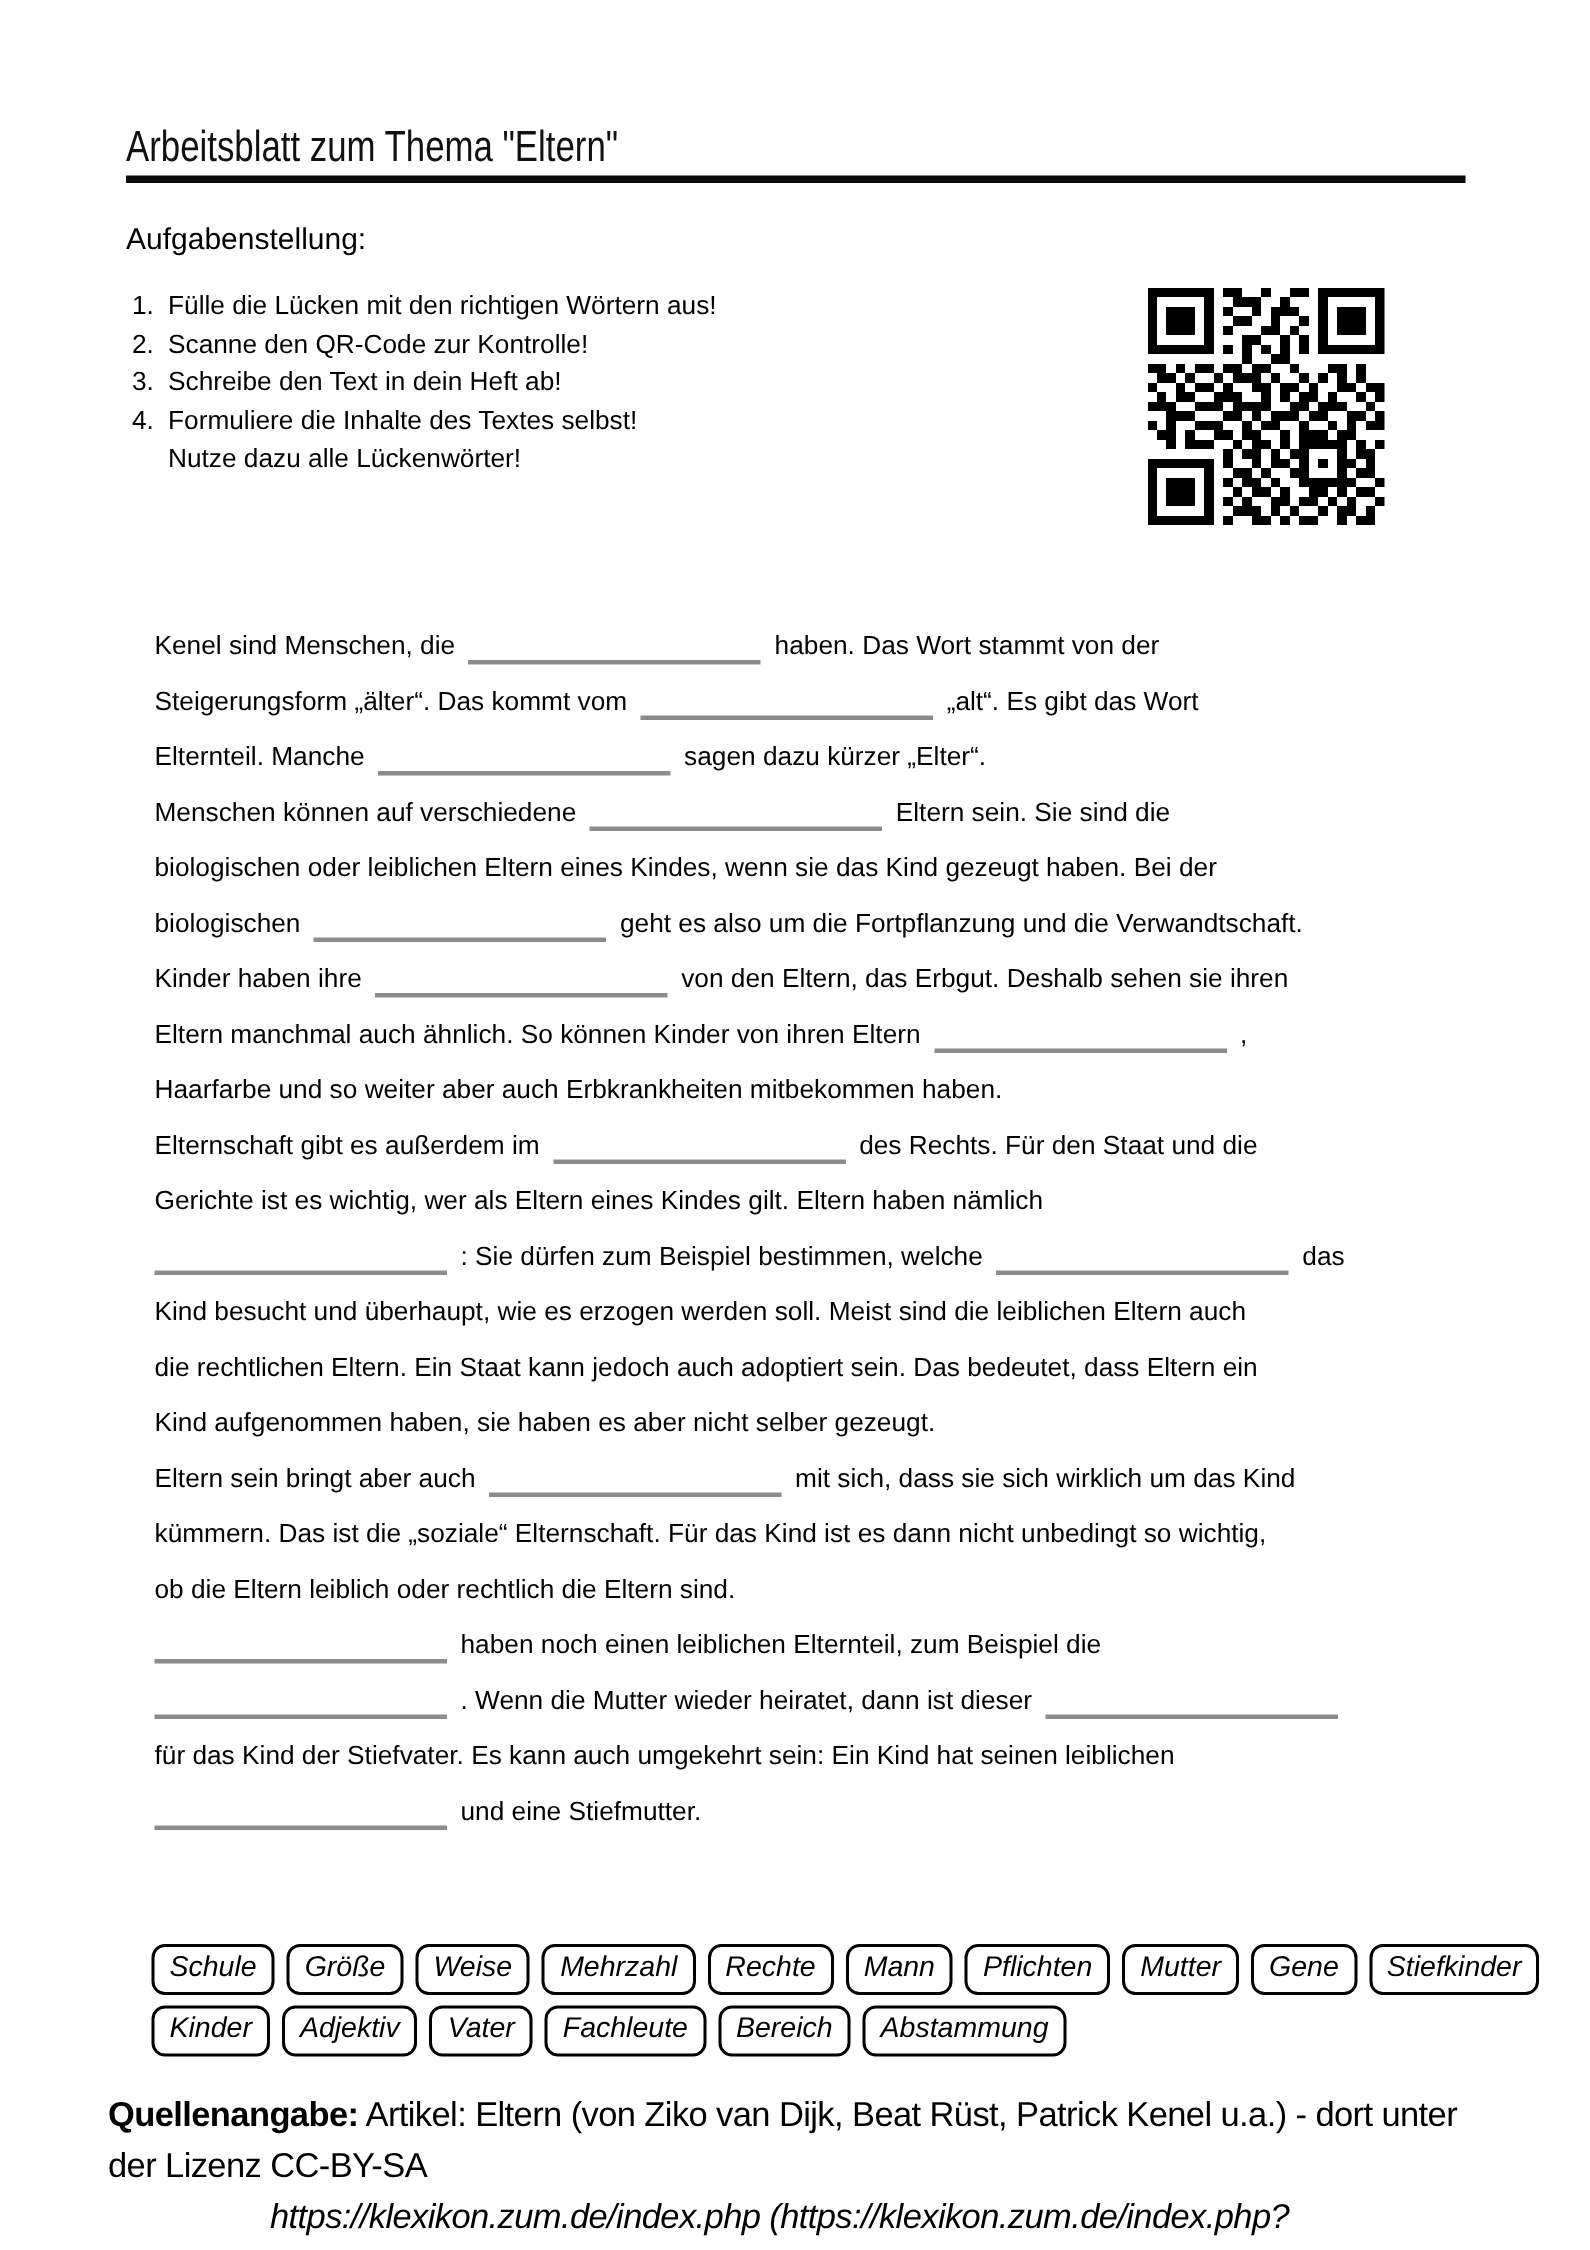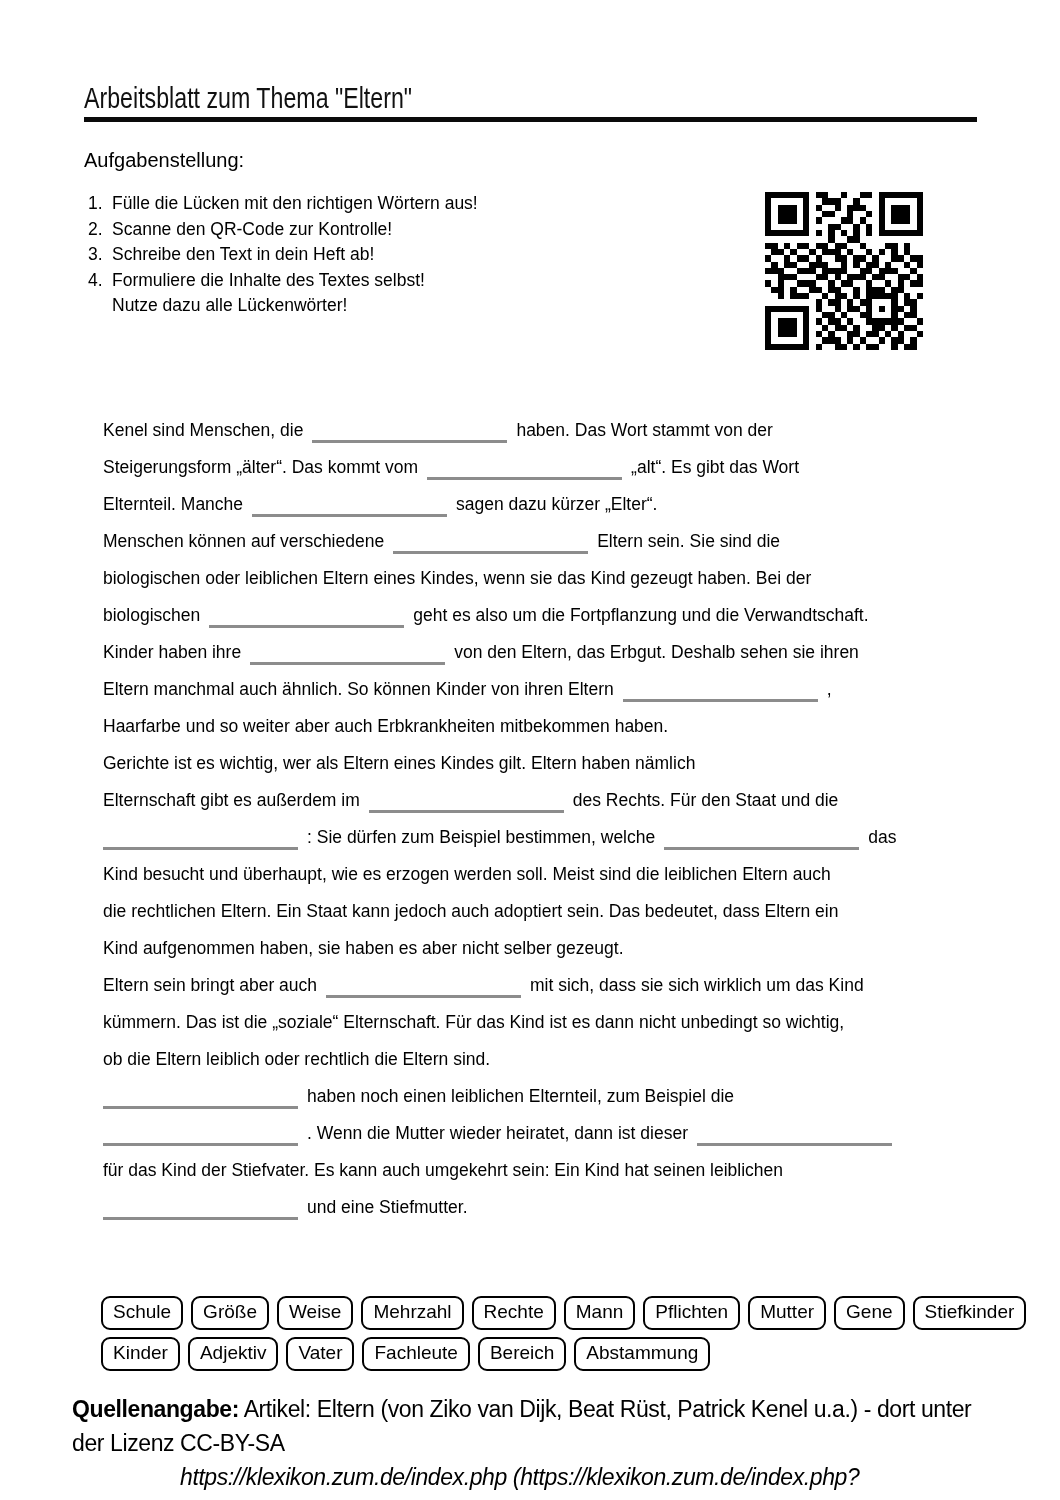--- a/index.html
+++ b/index.html
@@ -23,21 +23,21 @@
   .blank{
     display:inline-block;width:195px;height:24px;margin:0 9px;
     border-bottom:3px solid #8c8c8c;vertical-align:-7px;
   }
   .cloze-line .blank:first-child{margin-left:0;}
   .cloze-line .blank:last-child{margin-right:0;}
   .word-bank{position:absolute;left:101px;top:1296px;}
   .wb-row{display:flex;gap:8px;margin-bottom:7px;}
   .chip{
     border:2.5px solid #000;border-radius:9px;padding:1px 10px 3px;
-    font-size:19px;line-height:26px;white-space:nowrap;background:#fff;
+    font-size:19px;line-height:26px;white-space:nowrap;background:#fff;font-style:italic;
   }
   .source{position:absolute;left:72px;top:1392px;width:900px;font-size:23px;line-height:34px;letter-spacing:-0.4px;}
   .source-line2{margin-left:108px;font-style:italic;}
 </style>
 </head>
 <body>
 
 <div class="page">
   <div class="title">Arbeitsblatt zum Thema "Eltern"</div>
   <div class="rule"></div>
@@ -396,22 +396,22 @@
   <div class="cloze">
       <div class="cloze-line"><span>Kenel sind Menschen, die</span><span class="blank"></span><span>haben. Das Wort stammt von der</span></div>
       <div class="cloze-line"><span>Steigerungsform „älter“. Das kommt vom</span><span class="blank"></span><span>„alt“. Es gibt das Wort</span></div>
       <div class="cloze-line"><span>Elternteil. Manche</span><span class="blank"></span><span>sagen dazu kürzer „Elter“.</span></div>
       <div class="cloze-line"><span>Menschen können auf verschiedene</span><span class="blank"></span><span>Eltern sein. Sie sind die</span></div>
       <div class="cloze-line"><span>biologischen oder leiblichen Eltern eines Kindes, wenn sie das Kind gezeugt haben. Bei der</span></div>
       <div class="cloze-line"><span>biologischen</span><span class="blank"></span><span>geht es also um die Fortpflanzung und die Verwandtschaft.</span></div>
       <div class="cloze-line"><span>Kinder haben ihre</span><span class="blank"></span><span>von den Eltern, das Erbgut. Deshalb sehen sie ihren</span></div>
       <div class="cloze-line"><span>Eltern manchmal auch ähnlich. So können Kinder von ihren Eltern</span><span class="blank"></span><span>,</span></div>
       <div class="cloze-line"><span>Haarfarbe und so weiter aber auch Erbkrankheiten mitbekommen haben.</span></div>
+      <div class="cloze-line"><span>Elternschaft gibt es außerdem im</span><span class="blank"></span><span>des Rechts. Für den Staat und die</span></div>
       <div class="cloze-line"><span>Gerichte ist es wichtig, wer als Eltern eines Kindes gilt. Eltern haben nämlich</span></div>
-      <div class="cloze-line"><span>Elternschaft gibt es außerdem im</span><span class="blank"></span><span>des Rechts. Für den Staat und die</span></div>
       <div class="cloze-line"><span class="blank"></span><span>: Sie dürfen zum Beispiel bestimmen, welche</span><span class="blank"></span><span>das</span></div>
       <div class="cloze-line"><span>Kind besucht und überhaupt, wie es erzogen werden soll. Meist sind die leiblichen Eltern auch</span></div>
       <div class="cloze-line"><span>die rechtlichen Eltern. Ein Staat kann jedoch auch adoptiert sein. Das bedeutet, dass Eltern ein</span></div>
       <div class="cloze-line"><span>Kind aufgenommen haben, sie haben es aber nicht selber gezeugt.</span></div>
       <div class="cloze-line"><span>Eltern sein bringt aber auch</span><span class="blank"></span><span>mit sich, dass sie sich wirklich um das Kind</span></div>
       <div class="cloze-line"><span>kümmern. Das ist die „soziale“ Elternschaft. Für das Kind ist es dann nicht unbedingt so wichtig,</span></div>
       <div class="cloze-line"><span>ob die Eltern leiblich oder rechtlich die Eltern sind.</span></div>
       <div class="cloze-line"><span class="blank"></span><span>haben noch einen leiblichen Elternteil, zum Beispiel die</span></div>
       <div class="cloze-line"><span class="blank"></span><span>. Wenn die Mutter wieder heiratet, dann ist dieser</span><span class="blank"></span></div>
       <div class="cloze-line"><span>für das Kind der Stiefvater. Es kann auch umgekehrt sein: Ein Kind hat seinen leiblichen</span></div>

